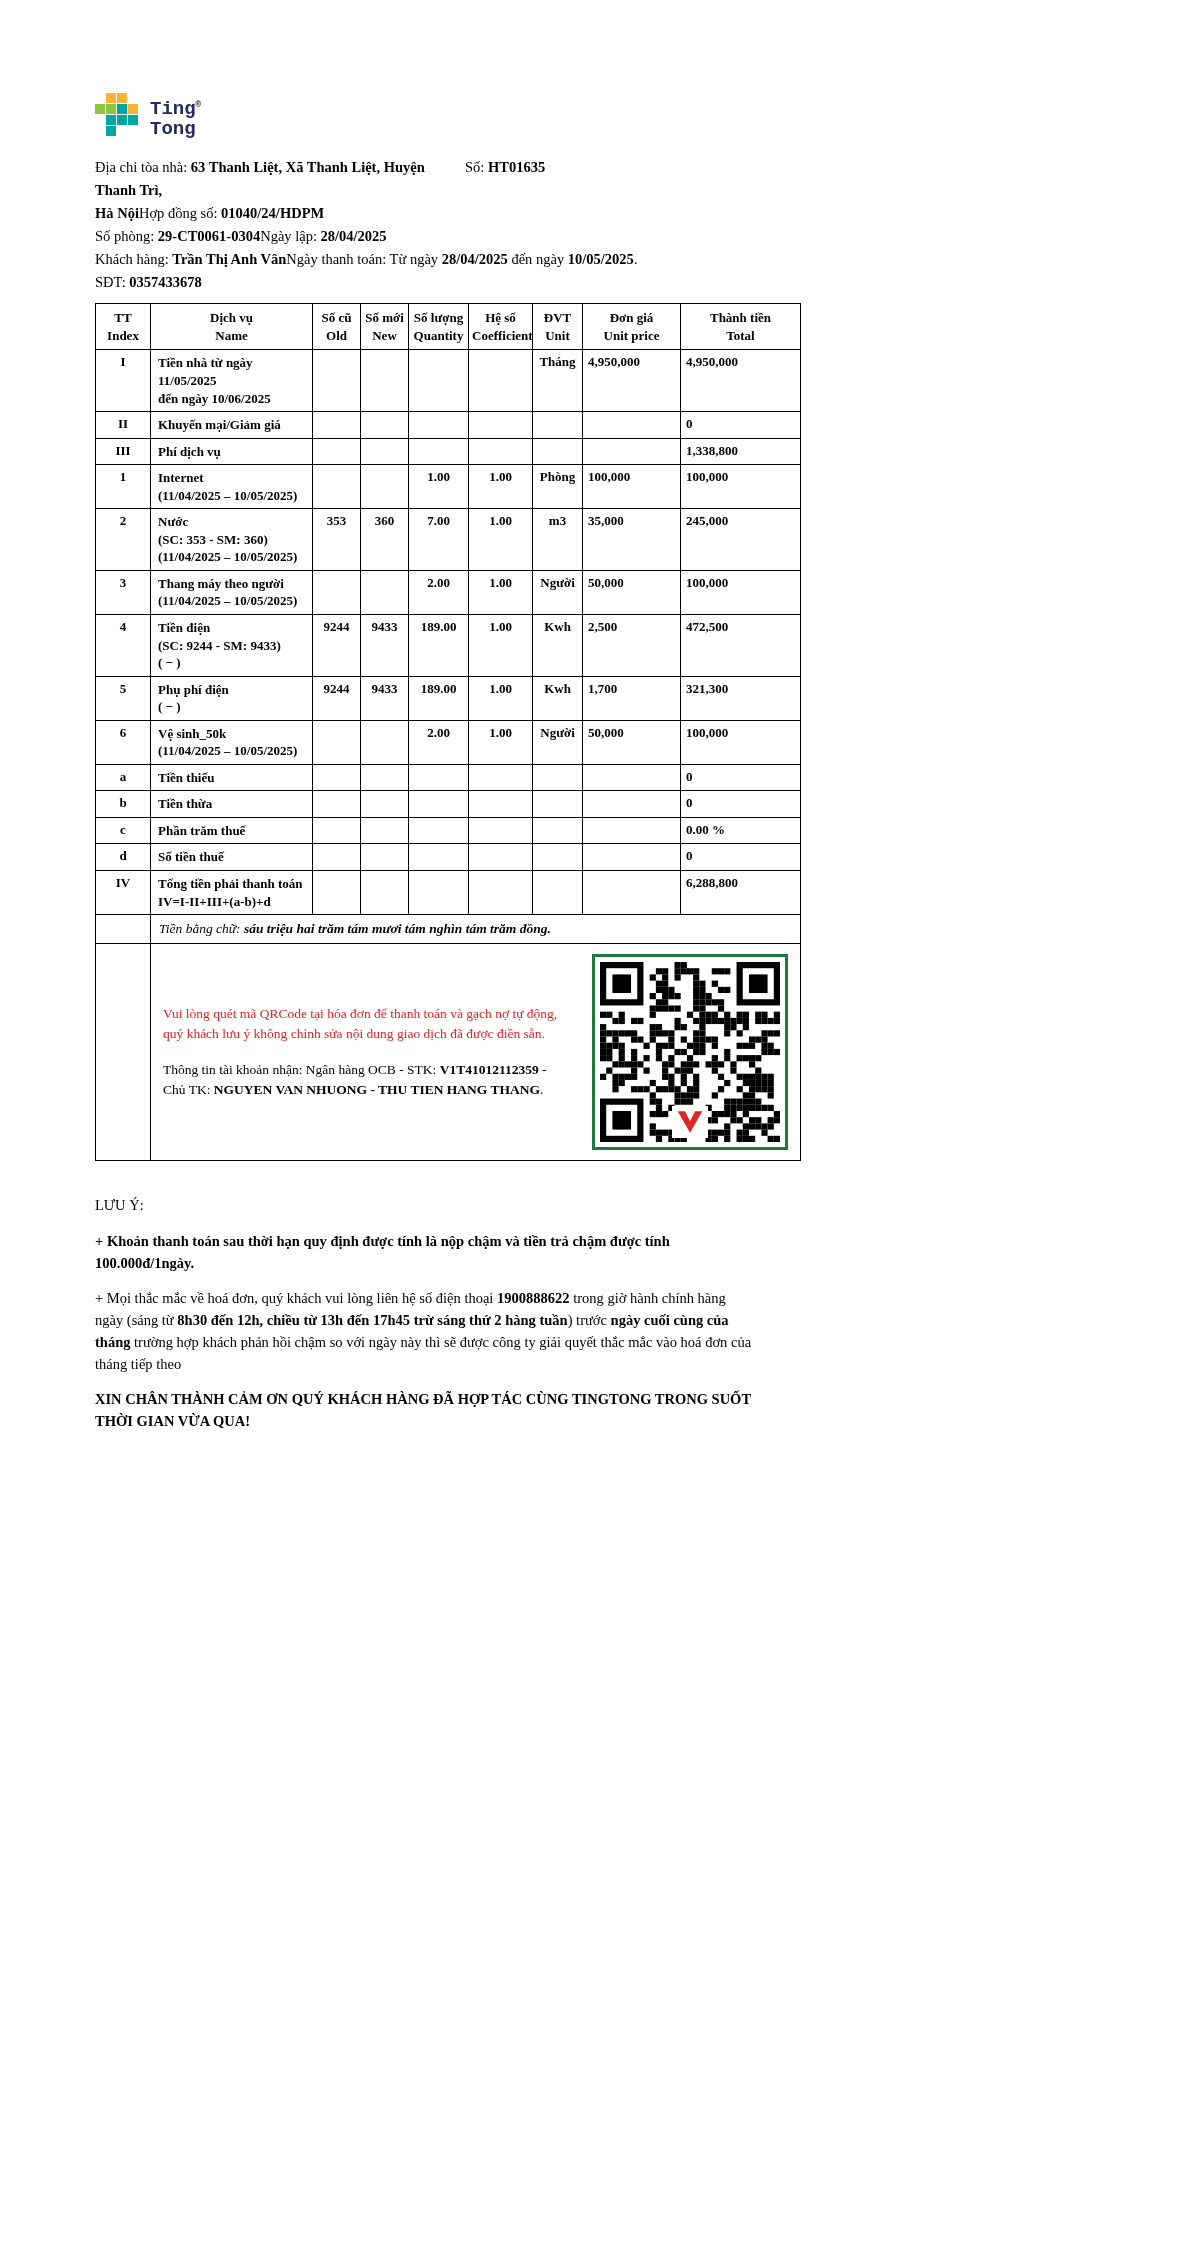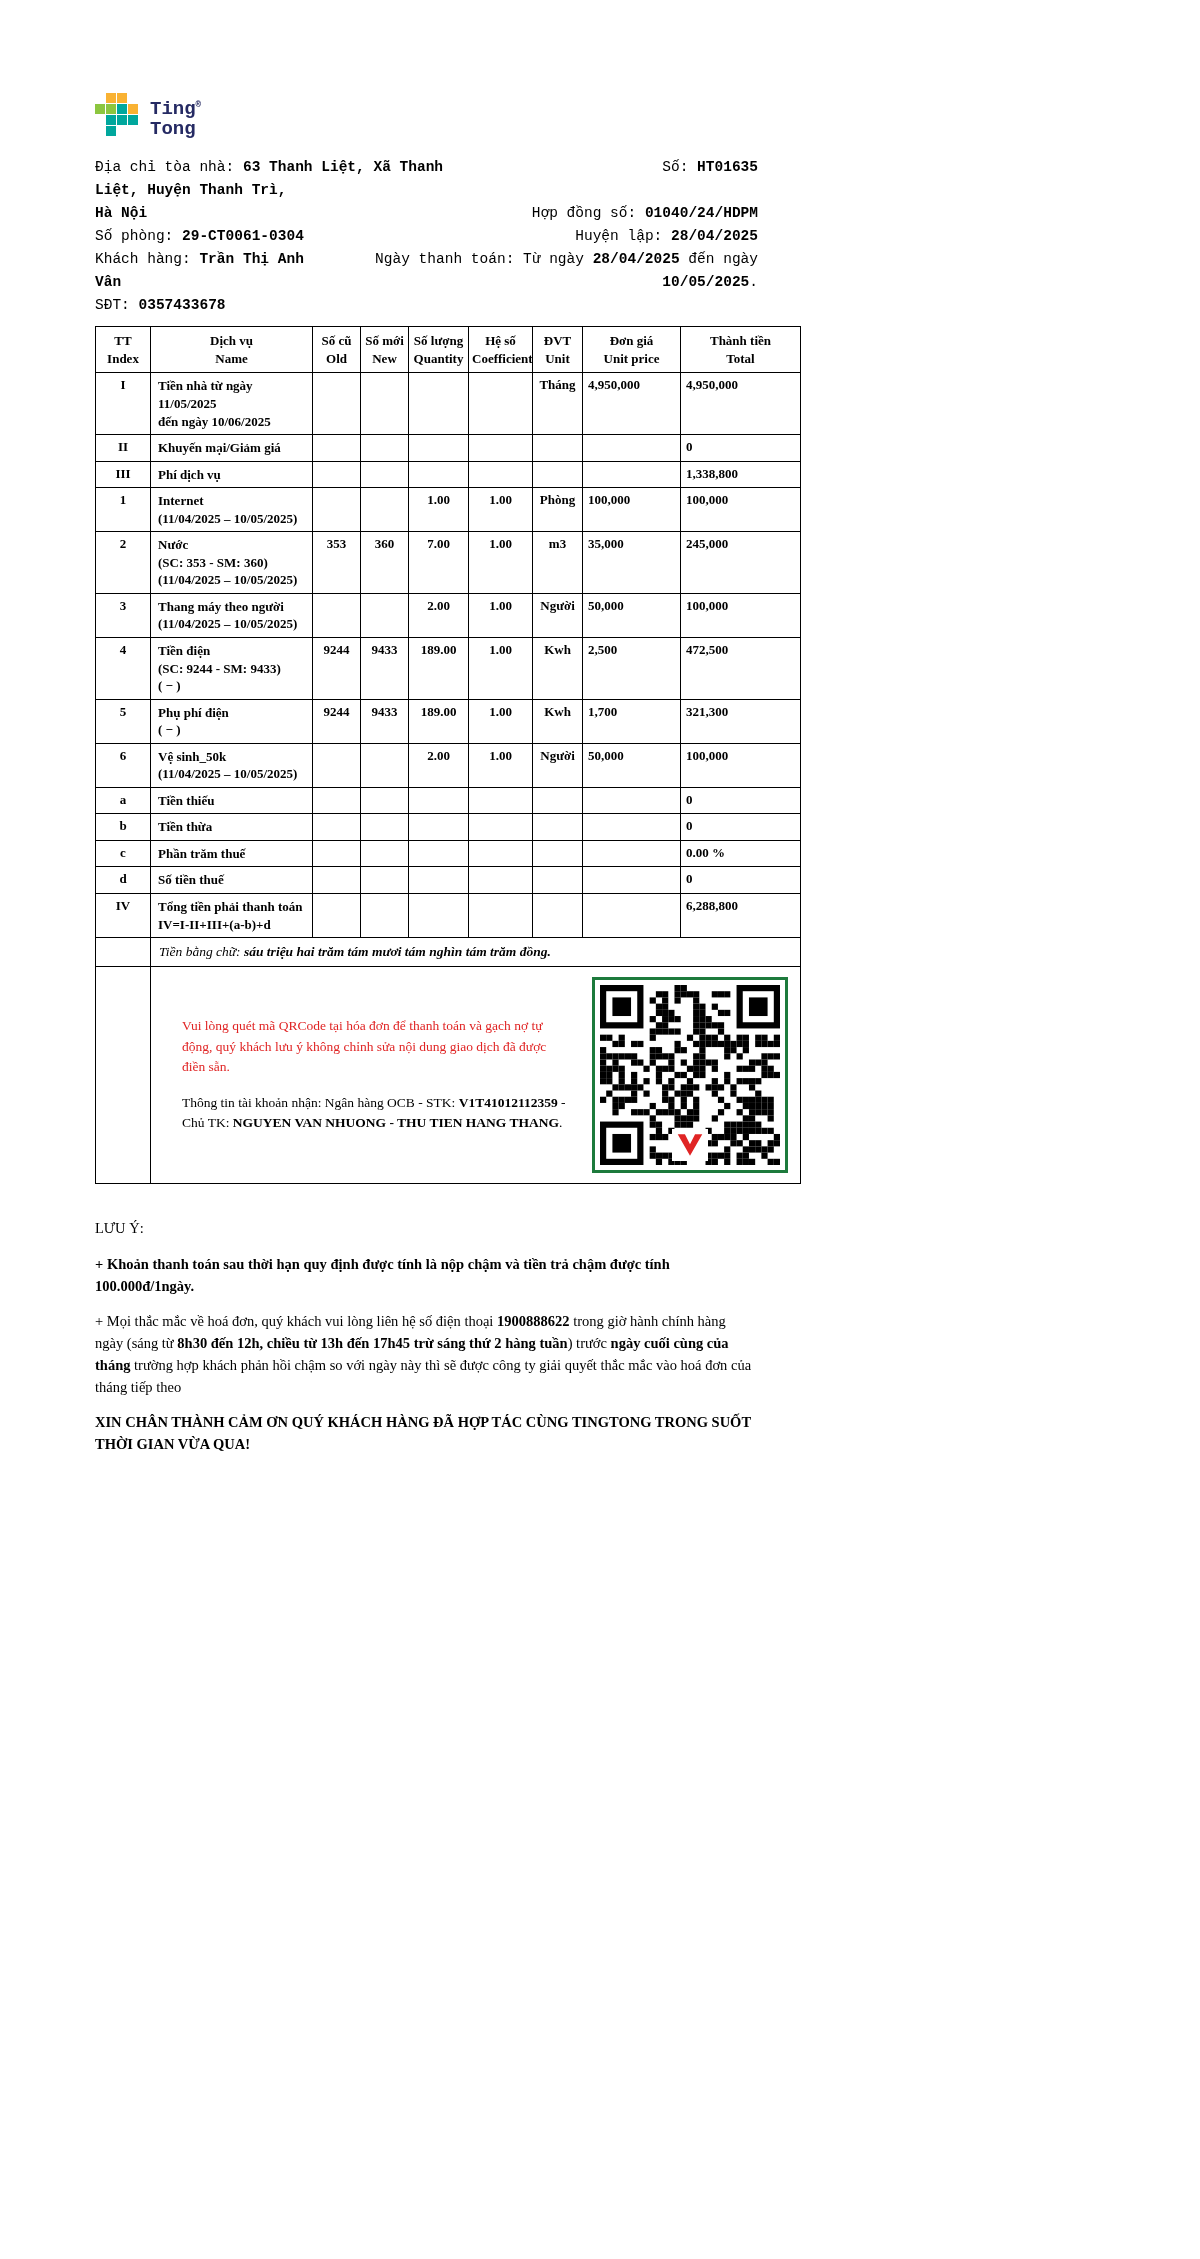--- a/index.html
+++ b/index.html
@@ -20,39 +20,39 @@
   .logo{display:flex;gap:9px;align-items:flex-start;}
   .logo-mark{position:relative;width:46px;height:46px;flex:0 0 46px;}
   .sq{position:absolute;width:10px;height:10px;display:block;}
   .sq.y{background:var(--logo-yellow);} .sq.g{background:var(--logo-green);} .sq.t{background:var(--logo-teal);}
   .logo-text{font-family:Liberation Mono, monospace;font-weight:bold;font-size:19px;line-height:20px;color:var(--logo-navy);padding-top:2px;}
   .logo-text sup{font-size:9px;}
   .title{width:330px;text-align:right;font-size:19px;font-weight:bold;line-height:1.3;margin:0;}
 
   
   .info{margin-top:17px;width:663px;}
-  .info-row{display:flex;justify-content:space-between;line-height:23px;font-family:Liberation Mono, monospace;}
+  .info-row{display:flex;justify-content:flex-start;line-height:23px;}
   .info-left{max-width:370px;}
   .info-right{text-align:right;}
 
   
   table{border-collapse:collapse;table-layout:fixed;width:705px;margin-top:9px;font-size:13px;}
   th,td{border:1px solid #000;padding:4px 5px;vertical-align:top;}
   thead th{font-weight:bold;text-align:center;line-height:1.35;padding:5px 3px;}
   .col0{width:55px;} .col1{width:162px;} .col2{width:48px;font-family:Liberation Serif, serif;} .col3{width:48px;}
   .col4{width:60px;} .col5{width:64px;} .col6{width:50px;} .col7{width:98px;} .col8{width:120px;}
   td.col0{text-align:center;font-weight:bold;}
   td.col1{text-align:left;font-weight:bold;padding-left:7px;line-height:1.35;}
   td.col2,td.col3,td.col4,td.col5,td.col6{text-align:center;font-weight:bold;}
   td.col7,td.col8{text-align:left;font-weight:bold;padding-right:6px;}
   tbody tr td{height:26px;}
 
   .words-cell{padding:6px 8px;font-size:13.5px;}
   .qr-cell{padding:10px 12px;}
-  .qr-flex{display:flex;align-items:center;gap:26px;min-height:186px;margin-left:19px;}
+  .qr-flex{display:flex;align-items:center;gap:26px;min-height:186px;}
   .qr-texts{flex:1;font-size:13.5px;line-height:1.5;}
   .qr-red{color:var(--accent-red);margin:0 0 16px 0;}
   .qr-account{margin:0;}
   .qr-box{position:relative;flex:0 0 196px;width:196px;height:196px;border:3px solid var(--qr-border);background:#fff;padding:5px;}
   #qr-svg{display:block;width:180px;height:180px;}
   .qr-v{position:absolute;left:50%;transform:translateX(-50%);bottom:9px;width:36px;height:32px;background:#fff;display:flex;align-items:center;justify-content:center;color:var(--accent-red);}
   .qr-v svg{width:30px;height:26px;display:block;}
 
   
   .notes{margin-top:34px;width:658px;line-height:1.5;}
@@ -90,21 +90,21 @@
     <div class="info-row">
       <div class="info-left"><span>Địa chỉ tòa nhà: </span><span style="font-weight: bold;">63 Thanh Liệt, Xã Thanh Liệt, Huyện Thanh Trì,</span></div>
       <div class="info-right"><span>Số: </span><span style="font-weight: bold;">HT01635</span></div>
     </div>
     <div class="info-row">
       <div class="info-left"><span style="font-weight: bold;">Hà Nội</span></div>
       <div class="info-right"><span>Hợp đồng số: </span><span style="font-weight: bold;">01040/24/HDPM</span></div>
     </div>
     <div class="info-row">
       <div class="info-left"><span>Số phòng: </span><span style="font-weight: bold; margin-top: 8px;">29-CT0061-0304</span></div>
-      <div class="info-right"><span>Huyện lập: </span><span style="font-weight: bold;">28/04/2025</span></div>
+      <div class="info-right"><span>Ngày lập: </span><span style="font-weight: bold;">28/04/2025</span></div>
     </div>
     <div class="info-row">
       <div class="info-left"><span>Khách hàng: </span><span style="font-weight: bold;">Trần Thị Anh Vân</span></div>
       <div class="info-right"><span>Ngày thanh toán: Từ ngày </span><span style="font-weight: bold;">28/04/2025</span><span> đến ngày </span><span style="font-weight: bold;">10/05/2025</span><span>.</span></div>
     </div>
     <div class="info-row">
       <div class="info-left"><span>SĐT: </span><span style="font-weight: bold;">0357433678</span></div>
       <div class="info-right"></div>
     </div>
   </div>

